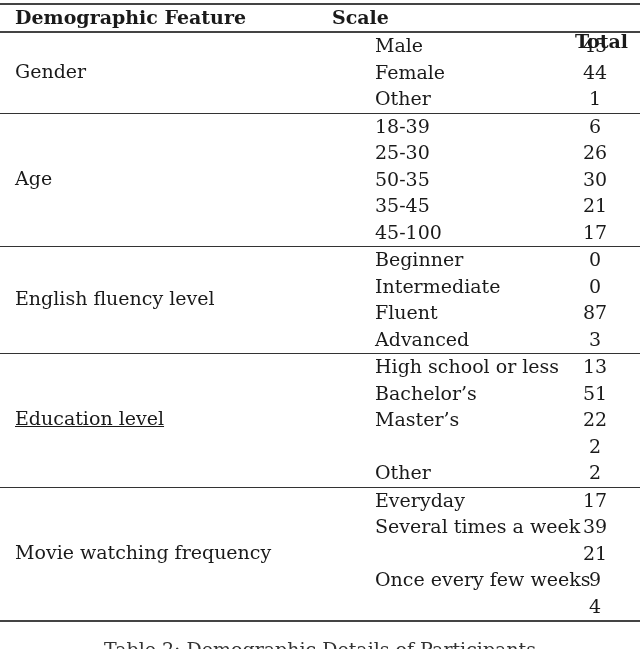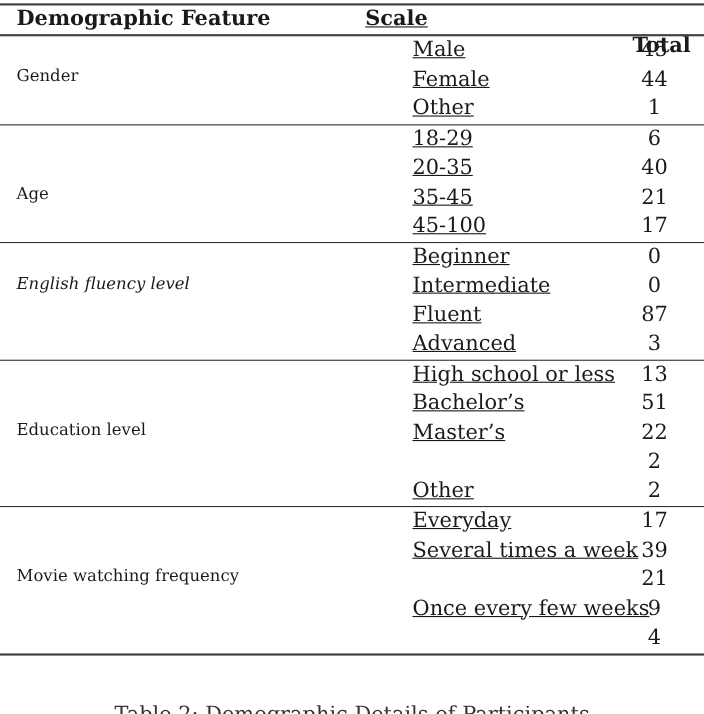--- a/index.html
+++ b/index.html
@@ -6,22 +6,22 @@
   body { width: 640px; height: 649px; overflow: hidden; position: relative;
          font-family: "DejaVu Serif", "Liberation Serif", serif; color: #1a1a1a; }
   .tbl { position: absolute; left: 0; top: 3px; width: 640px; }
   .rule-thick { height: 2px; background: #444; }
   .rule-thin { height: 1px; background: #333; }
   .hdr { position: relative; height: 26px; font-weight: bold; font-size: 19px; }
   .hdr span { position: absolute; top: 1px; }
   .group { position: relative; }
   .row { position: relative; height: 26.5px; font-size: 19px; }
   .row span { position: absolute; top: 1px; margin-left: 43px; }
-  .feat { position: absolute; left: 15px; font-size: 15px; text-align: center; }
-  .c-scale { left: 332px; text-decoration: underline; }
+  .feat { position: absolute; left: 15px; font-size: 19px; text-align: center; }
+  .c-scale { left: 332px; }
   .c-total { right: 15px; width: 60px; text-align: center; }
   .hdr .c-total { right: 12px; width: auto; text-align: right; margin-top: 24px; }
   .caption { position: absolute; top: 638px; left: 0; width: 640px; text-align: center; font-size: 19px; color: #333; }
 </style>
 </head>
 <body>
 
 <div class="tbl">
   <div class="rule-thick"></div>
   <div class="hdr">
@@ -42,26 +42,30 @@
         </div>
         <div class="row">
           <span class="c-scale">Other</span>
           <span class="c-total">1</span>
         </div>
         <span class="feat" style="top: 26.75px;">Gender</span>
       </div>
       <div class="rule-thin"></div>
       <div class="group">
         <div class="row">
-          <span class="c-scale">18-29</span>
+          <span class="c-scale">18-39</span>
           <span class="c-total">6</span>
         </div>
         <div class="row">
-          <span class="c-scale">20-35</span>
-          <span class="c-total">40</span>
+          <span class="c-scale">25-30</span>
+          <span class="c-total">26</span>
+        </div>
+        <div class="row">
+          <span class="c-scale">50-35</span>
+          <span class="c-total">30</span>
         </div>
         <div class="row">
           <span class="c-scale">35-45</span>
           <span class="c-total">21</span>
         </div>
         <div class="row">
           <span class="c-scale">45-100</span>
           <span class="c-total">17</span>
         </div>
         <span class="feat" style="top: 53.25px;">Age</span>
@@ -77,21 +81,21 @@
           <span class="c-total">0</span>
         </div>
         <div class="row">
           <span class="c-scale">Fluent</span>
           <span class="c-total">87</span>
         </div>
         <div class="row">
           <span class="c-scale">Advanced</span>
           <span class="c-total">3</span>
         </div>
-        <span class="feat" style="top: 28px; font-style: italic;">English fluency level</span>
+        <span class="feat" style="top: 40px;">English fluency level</span>
       </div>
       <div class="rule-thin"></div>
       <div class="group">
         <div class="row">
           <span class="c-scale">High school or less</span>
           <span class="c-total">13</span>
         </div>
         <div class="row">
           <span class="c-scale">Bachelor’s</span>
           <span class="c-total">51</span>
@@ -100,21 +104,21 @@
           <span class="c-scale">Master’s</span>
           <span class="c-total">22</span>
         </div>
         <div class="row">
           <span class="c-total">2</span>
         </div>
         <div class="row">
           <span class="c-scale">Other</span>
           <span class="c-total">2</span>
         </div>
-        <span class="feat" style="top: 53.25px;">Education level</span>
+        <span class="feat" style="top: 53.25px; text-decoration: underline;">Education level</span>
       </div>
       <div class="rule-thin"></div>
       <div class="group">
         <div class="row">
           <span class="c-scale">Everyday</span>
           <span class="c-total">17</span>
         </div>
         <div class="row">
           <span class="c-scale">Several times a week</span>
           <span class="c-total">39</span>

